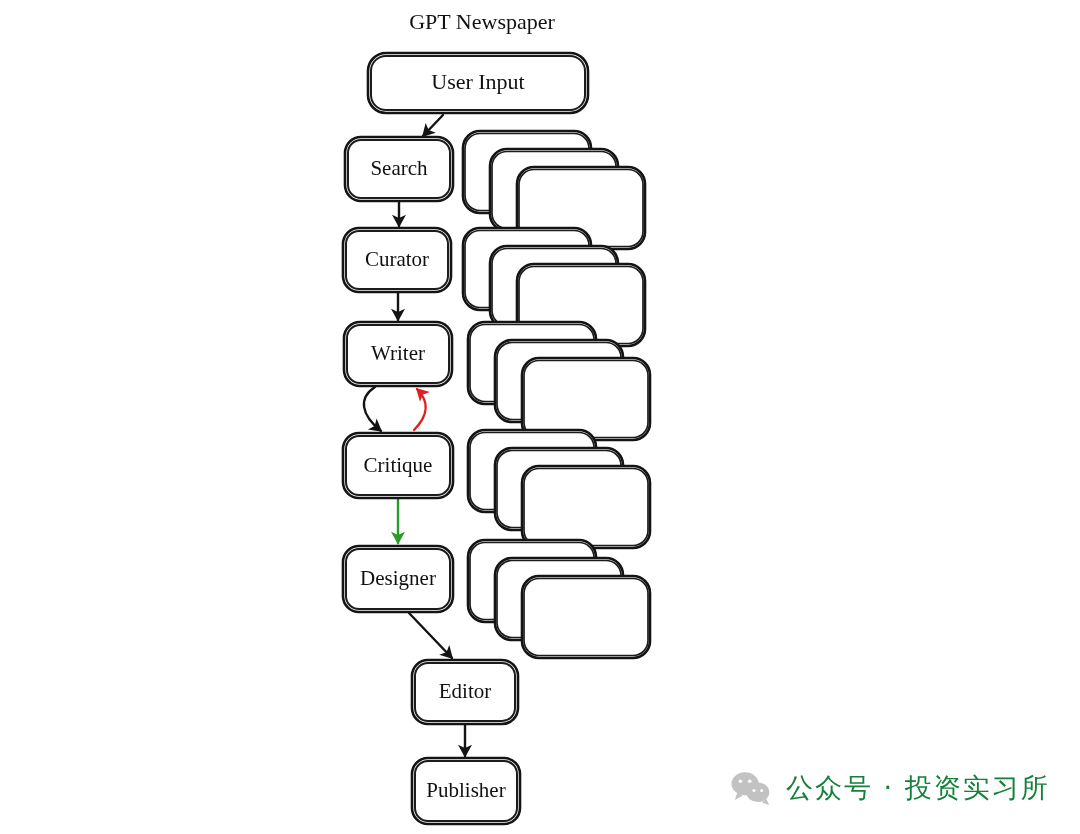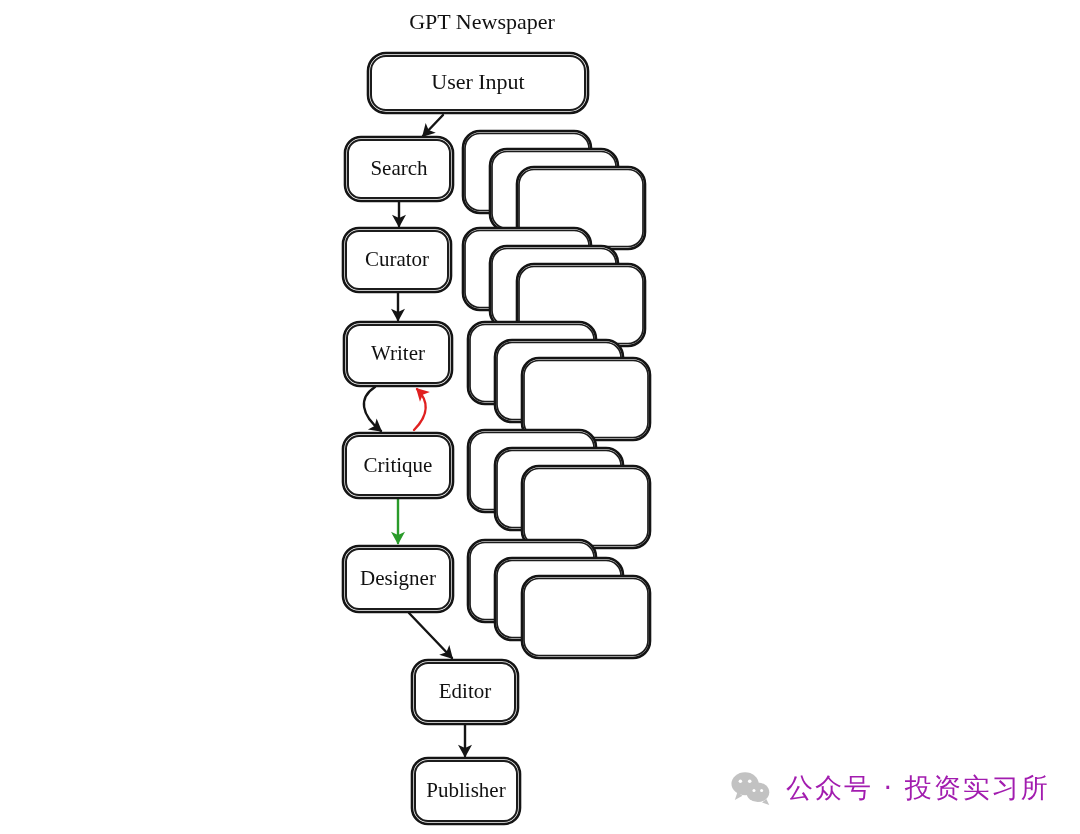--- a/index.html
+++ b/index.html
@@ -78,21 +78,21 @@
     position: absolute;
     display: flex;
     align-items: center;
     gap: 14px;
     color: #c2c2c2;
   }
   .watermark-text {
     font-family: "DejaVu Sans", "Liberation Sans", sans-serif;
     font-size: 27px;
     letter-spacing: 2px;
-    color: #a21caf;
+    color: #15803d;
     white-space: nowrap;
   }
   .wechat-icon {
     width: 42px;
     height: 34px;
     flex: 0 0 auto;
   }
 </style>
 </head>
 <body>

